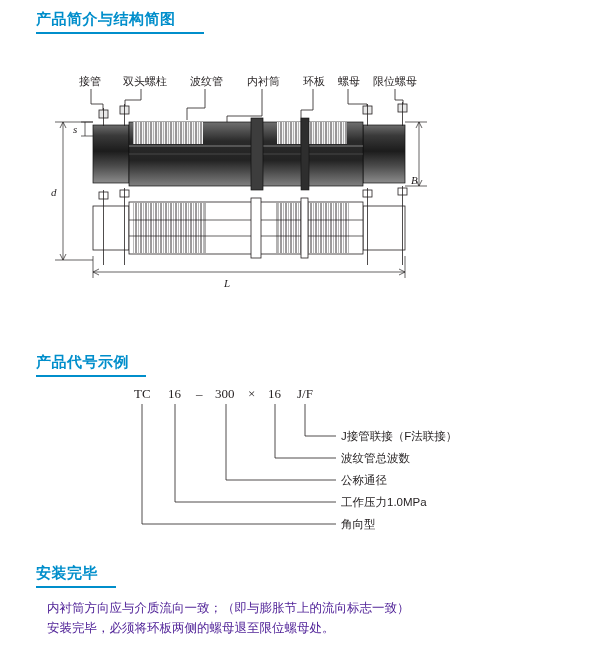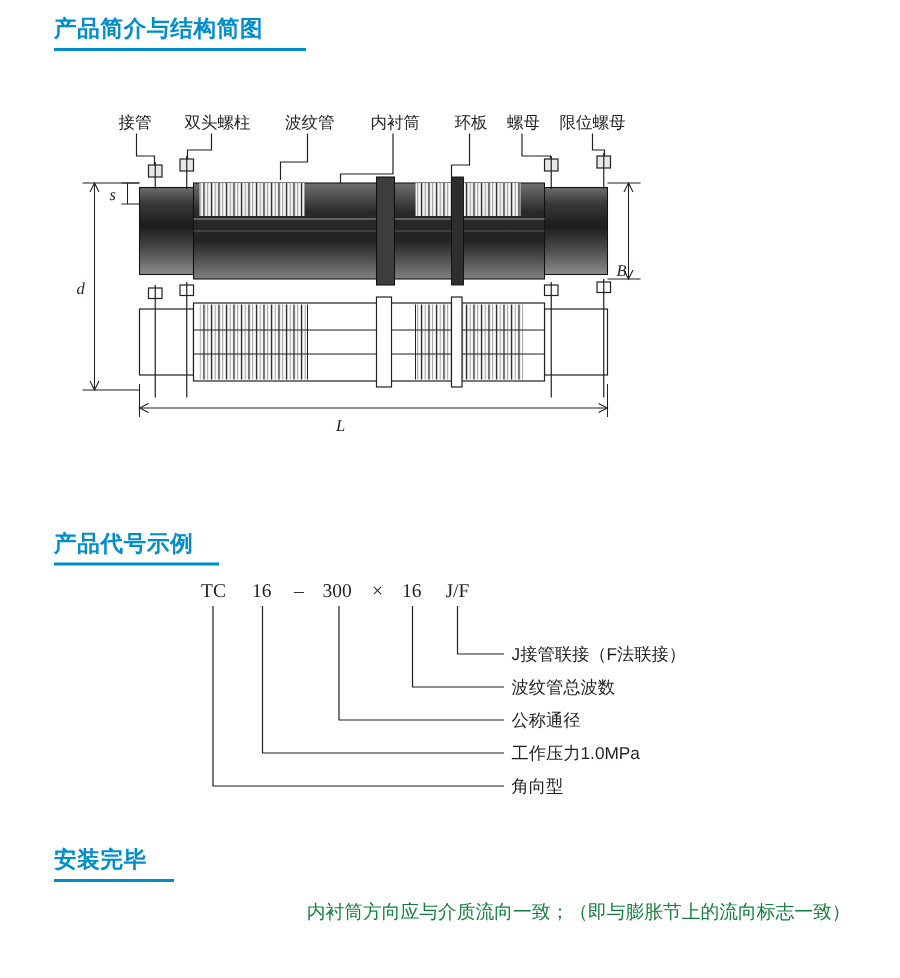--- a/index.html
+++ b/index.html
@@ -82,22 +82,21 @@
   }
 
   
   .notes {
     position: absolute;
     left: 47px;
     top: 598px;
     width: 520px;
     font-size: 12.5px;
     line-height: 20px;
-    color: #15803d;
-    text-align: right;
+    color: #4c1d95;
   }
   .notes div { white-space: nowrap; }
 </style>
 </head>
 <body>
 
 <div class="page">
 
   <div class="section-title" id="title1">产品简介与结构简图</div>
   <div class="title-underline" id="u1"></div>
@@ -292,15 +291,16 @@
       <text class="code-desc" x="341" y="126">工作压力1.0MPa</text>
       <text class="code-desc" x="341" y="148">角向型</text>
     </svg>
   </div>
 
   <div class="section-title" id="title3">安装完毕</div>
   <div class="title-underline" id="u3"></div>
 
   <div class="notes">
     <div>内衬筒方向应与介质流向一致；（即与膨胀节上的流向标志一致）</div>
+    <div>安装完毕，必须将环板两侧的螺母退至限位螺母处。</div>
   </div>
 
 </div>
 
 </body></html>

